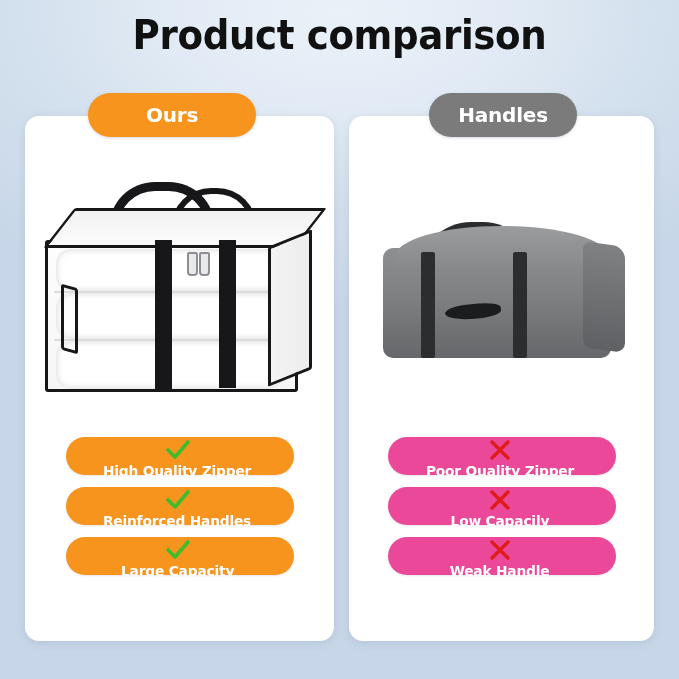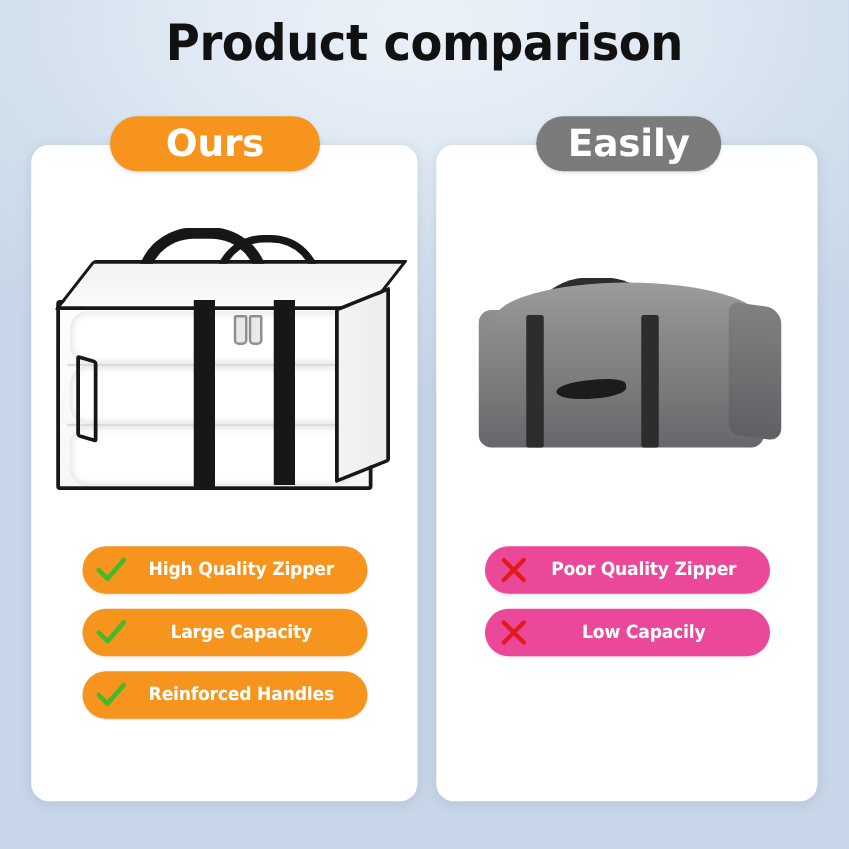--- a/index.html
+++ b/index.html
@@ -52,21 +52,21 @@
   
   .badge {
     position: absolute;
     top: 93px;
     height: 44px;
     border-radius: 22px;
     display: flex;
     align-items: center;
     justify-content: center;
     color: #ffffff;
-    font-size: 30px;
+    font-size: 20px;
     font-weight: bold;
     font-family: "DejaVu Sans", sans-serif;
     letter-spacing: -0.2px;
     z-index: 5;
     box-shadow: 0 1px 3px rgba(90,110,135,0.25);
   }
   #badge-ours {
     left: 88px;
     width: 168px;
     background: #f7941d;
@@ -265,20 +265,21 @@
     position: relative;
     height: 38px;
     margin: 0 auto 12px auto;
     border-radius: 19px;
     display: flex;
     align-items: center;
     box-sizing: border-box;
     padding-left: 8px;
     padding-right: 12px;
     box-shadow: 0 1px 2px rgba(0,0,0,0.10);
+    flex-direction: column;
   }
   #card-ours .pill   { width: 228px; background: #f7941d; }
   #card-others .pill { width: 228px; background: #ec4899; }
 
   .pill-icon {
     flex: 0 0 auto;
     width: 30px;
     height: 26px;
     display: flex;
     align-items: center;
@@ -343,30 +344,30 @@
         </span>
         <span class="pill-label">High Quality Zipper</span>
       </div>
 
       <div class="pill">
         <span class="pill-icon">
           <svg width="26" height="22" viewBox="0 0 26 22" aria-hidden="true">
             <path d="M3 11 L10 18 L23 3" fill="none" stroke="#3fbb2c" stroke-width="3.6" stroke-linecap="round" stroke-linejoin="round"></path>
           </svg>
         </span>
-        <span class="pill-label">Large Capacity</span>
+        <span class="pill-label">Reinforced Handles</span>
       </div>
 
       <div class="pill">
         <span class="pill-icon">
           <svg width="26" height="22" viewBox="0 0 26 22" aria-hidden="true">
             <path d="M3 11 L10 18 L23 3" fill="none" stroke="#3fbb2c" stroke-width="3.6" stroke-linecap="round" stroke-linejoin="round"></path>
           </svg>
         </span>
-        <span class="pill-label">Reinforced Handles</span>
+        <span class="pill-label">Large Capacity</span>
       </div>
 
 
     </div>
   </div>
 
   <div class="card" id="card-others">
 
     <div class="product-area">
       <div class="graybag">
@@ -397,21 +398,29 @@
 
       <div class="pill">
         <span class="pill-icon">
           <svg width="24" height="22" viewBox="0 0 24 22" aria-hidden="true">
             <path d="M4 3 L20 19 M20 3 L4 19" fill="none" stroke="#e01b1b" stroke-width="3.4" stroke-linecap="round"></path>
           </svg>
         </span>
         <span class="pill-label">Low Capacily</span>
       </div>
 
+      <div class="pill">
+        <span class="pill-icon">
+          <svg width="24" height="22" viewBox="0 0 24 22" aria-hidden="true">
+            <path d="M4 3 L20 19 M20 3 L4 19" fill="none" stroke="#e01b1b" stroke-width="3.4" stroke-linecap="round"></path>
+          </svg>
+        </span>
+        <span class="pill-label">Weak Handle</span>
+      </div>
 
 
     </div>
   </div>
 
   <div class="badge" id="badge-ours">Ours</div>
-  <div class="badge" id="badge-others">Easily</div>
+  <div class="badge" id="badge-others">Handles</div>
 
 </div>
 
 </body></html>

